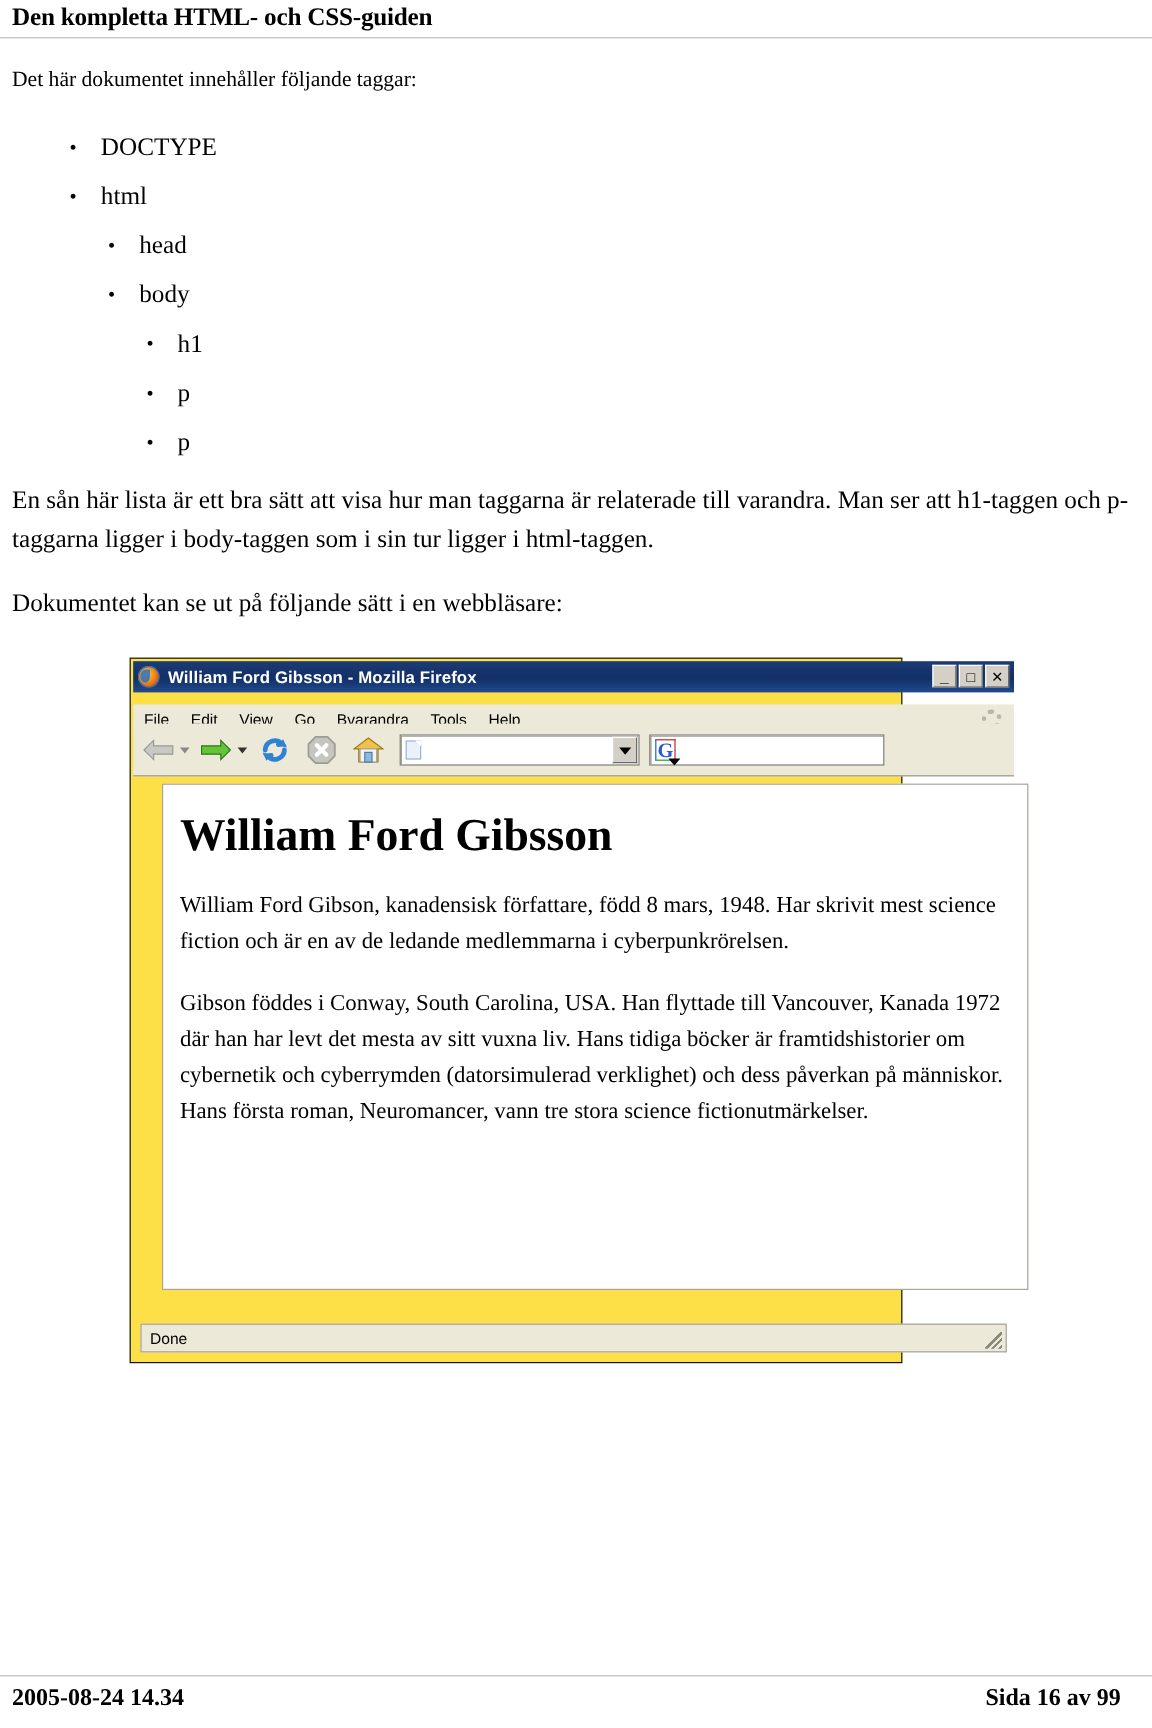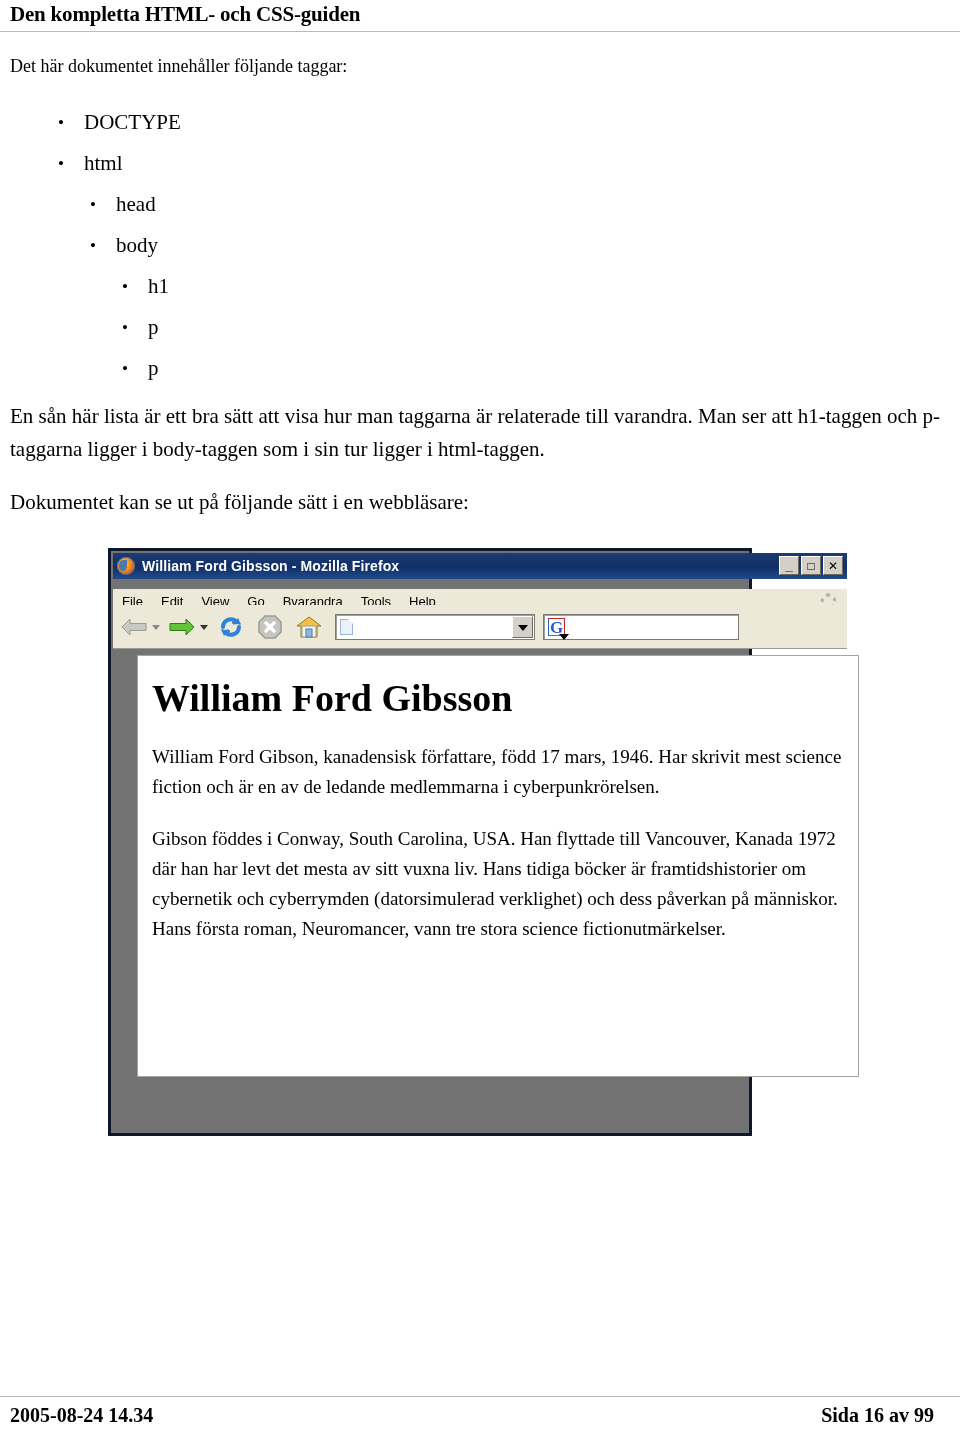--- a/index.html
+++ b/index.html
@@ -98,22 +98,22 @@
   .para-explain { top: 344px; }
   .para-intro-browser { top: 430px; }
 
   
   .browser-window {
     position: absolute;
     left: 108px;
     top: 548px;
     width: 644px;
     height: 588px;
-    background: #737373;
-    border: 3px solid #0f172a;
+    background: #fde047;
+    border: 1px solid #0f172a;
     box-sizing: border-box;
     font-family: "Liberation Sans", "DejaVu Sans", sans-serif;
   }
 
   
   .titlebar {
     position: absolute;
     left: 2px; top: 2px;
     width: 734px;
     height: 26px;
@@ -524,23 +524,27 @@
     </div>
 
     <div class="searchbar">
       <span class="g-icon">G</span>
       <span></span>
     </div>
   </div>
 
   <div class="browser-content">
     <div class="page-h1">William Ford Gibsson</div>
-    <div class="page-p">William Ford Gibson, kanadensisk författare, född 17 mars, 1946. Har skrivit mest science fiction och är en av de ledande medlemmarna i cyberpunkrörelsen.</div>
+    <div class="page-p">William Ford Gibson, kanadensisk författare, född 8 mars, 1948. Har skrivit mest science fiction och är en av de ledande medlemmarna i cyberpunkrörelsen.</div>
     <div class="page-p">Gibson föddes i Conway, South Carolina, USA. Han flyttade till Vancouver, Kanada 1972 där han har levt det mesta av sitt vuxna liv. Hans tidiga böcker är framtidshistorier om cybernetik och cyberrymden (datorsimulerad verklighet) och dess påverkan på människor. Hans första roman, Neuromancer, vann tre stora science fictionutmärkelser.</div>
   </div>
 
+  <div class="statusbar">
+    <span class="status-text">Done</span>
+    <span class="grip"></span>
+  </div>
 </div>
 
 <div class="doc-footer-rule"></div>
 <div class="doc-footer">
   <span class="footer-left">2005-08-24 14.34</span>
   <span class="footer-right">Sida 16 av 99</span>
 </div>
 
 </body></html>

